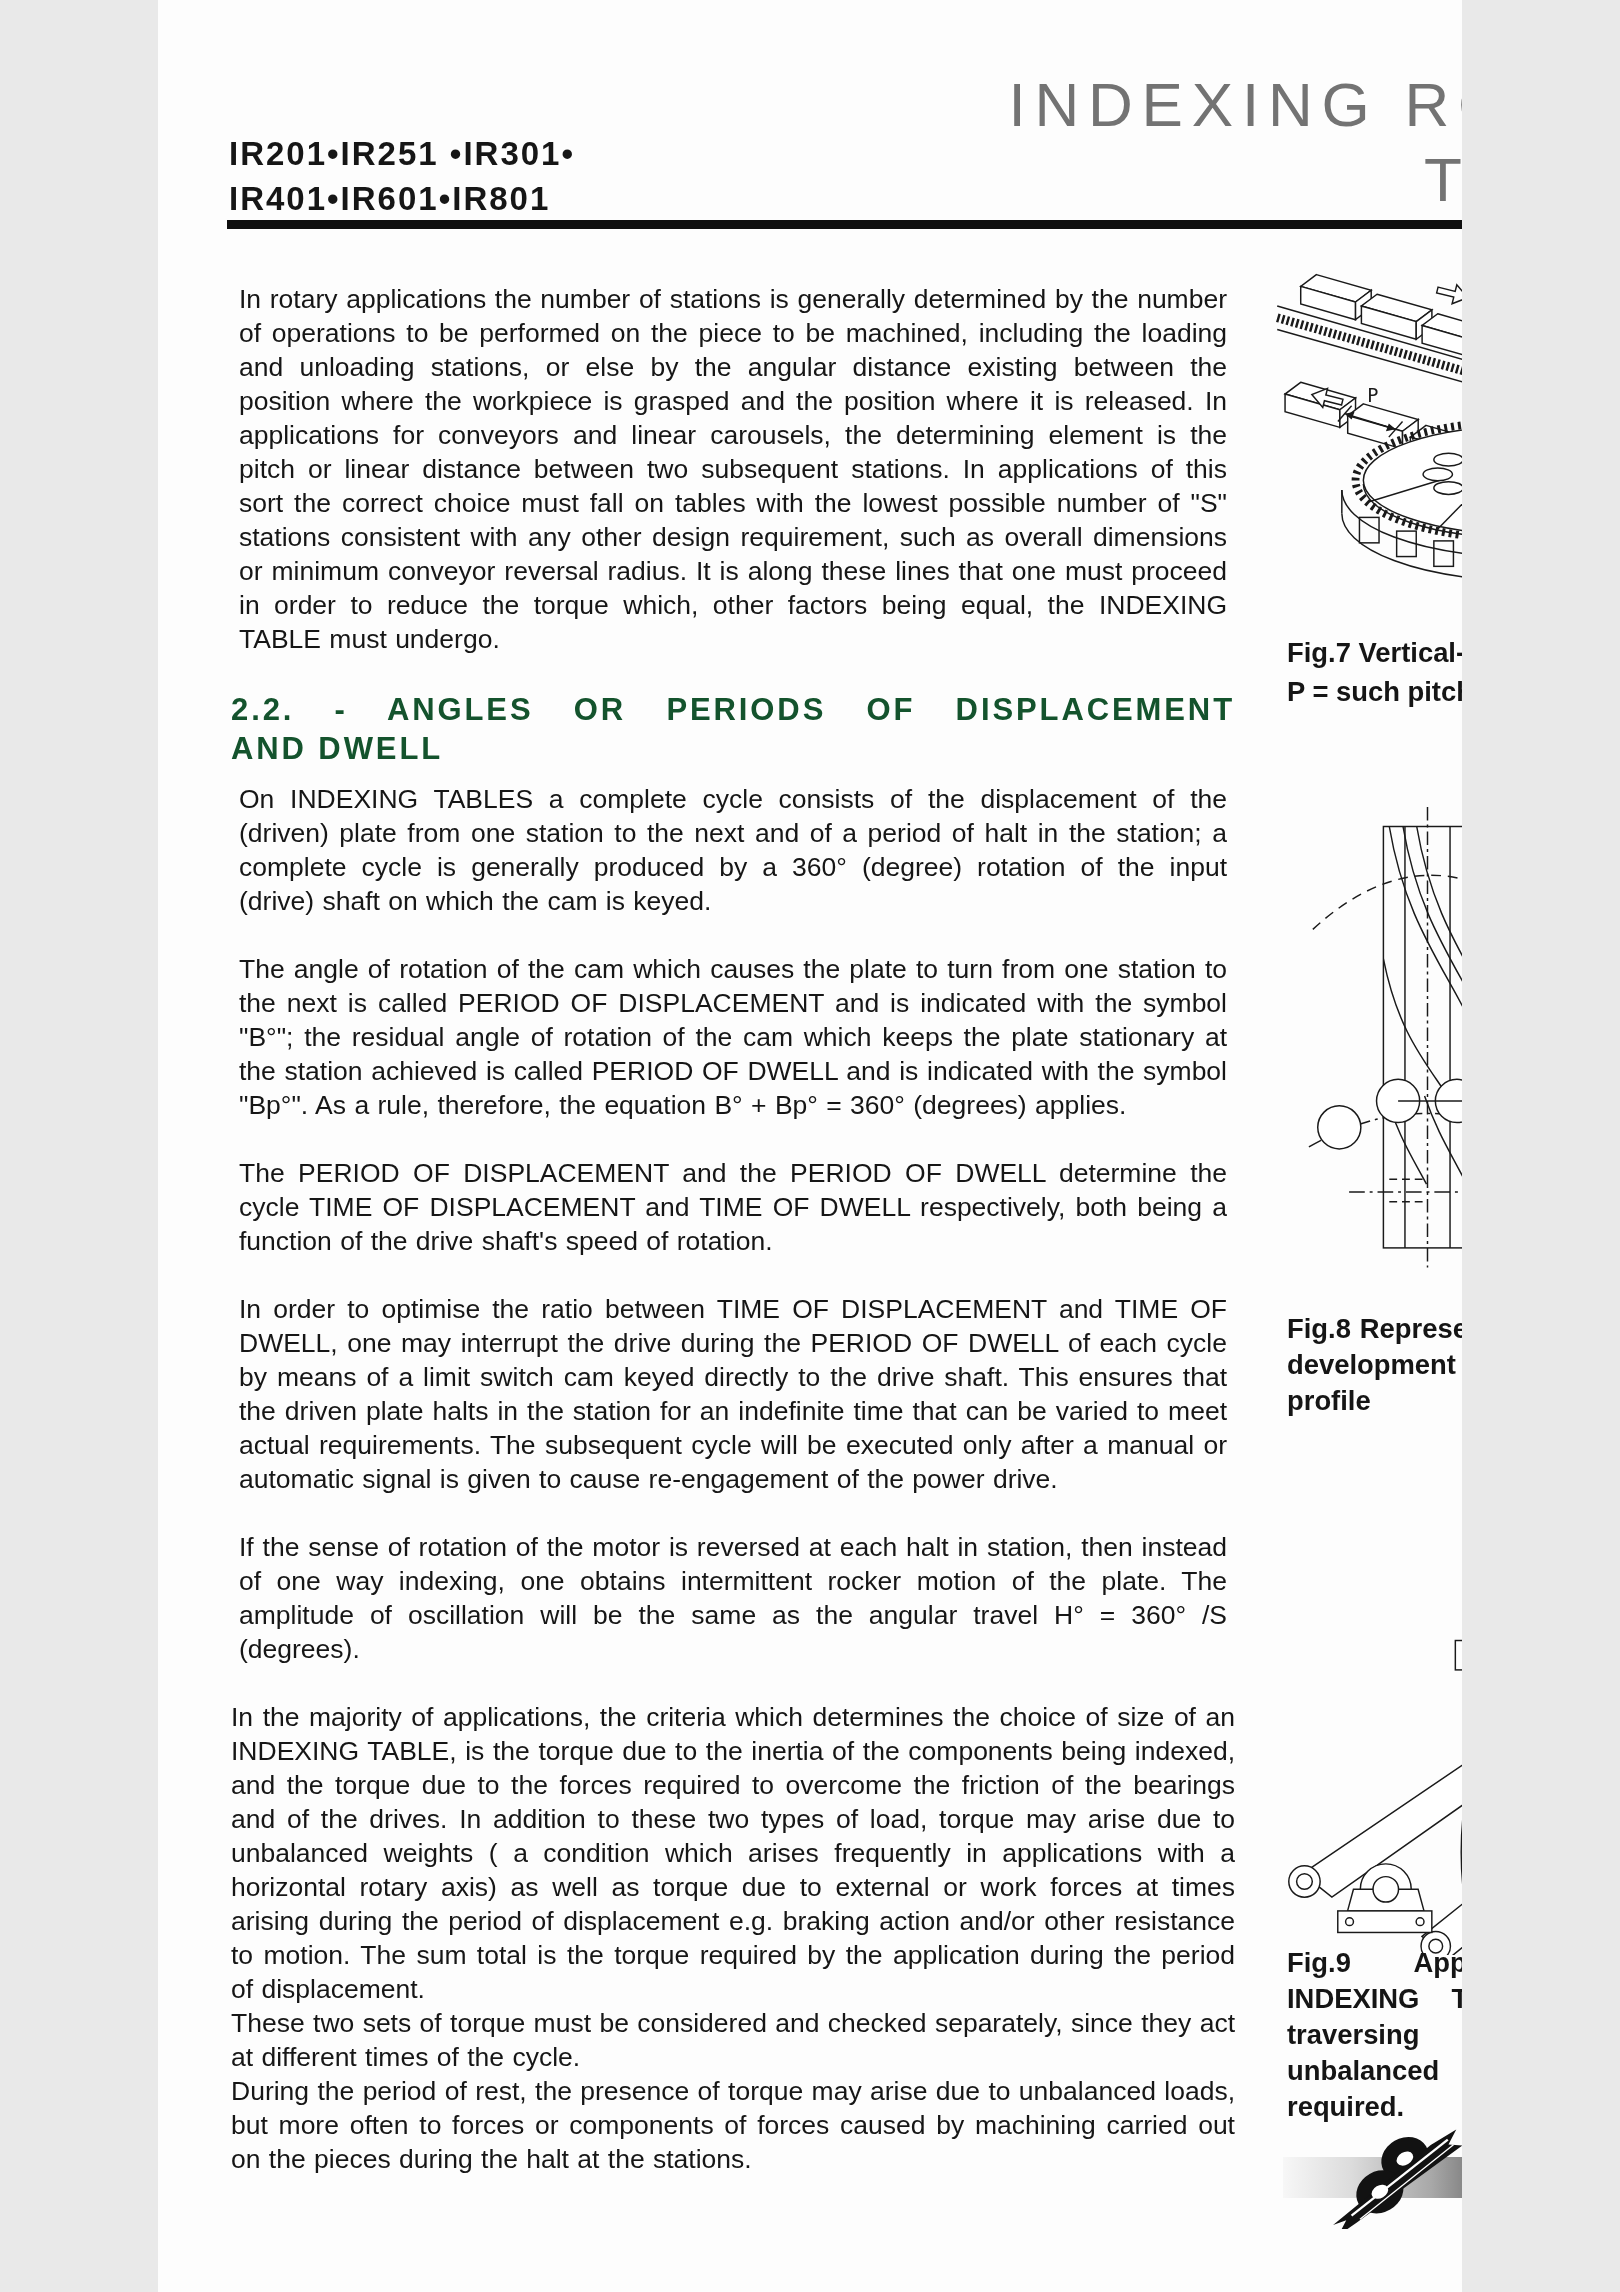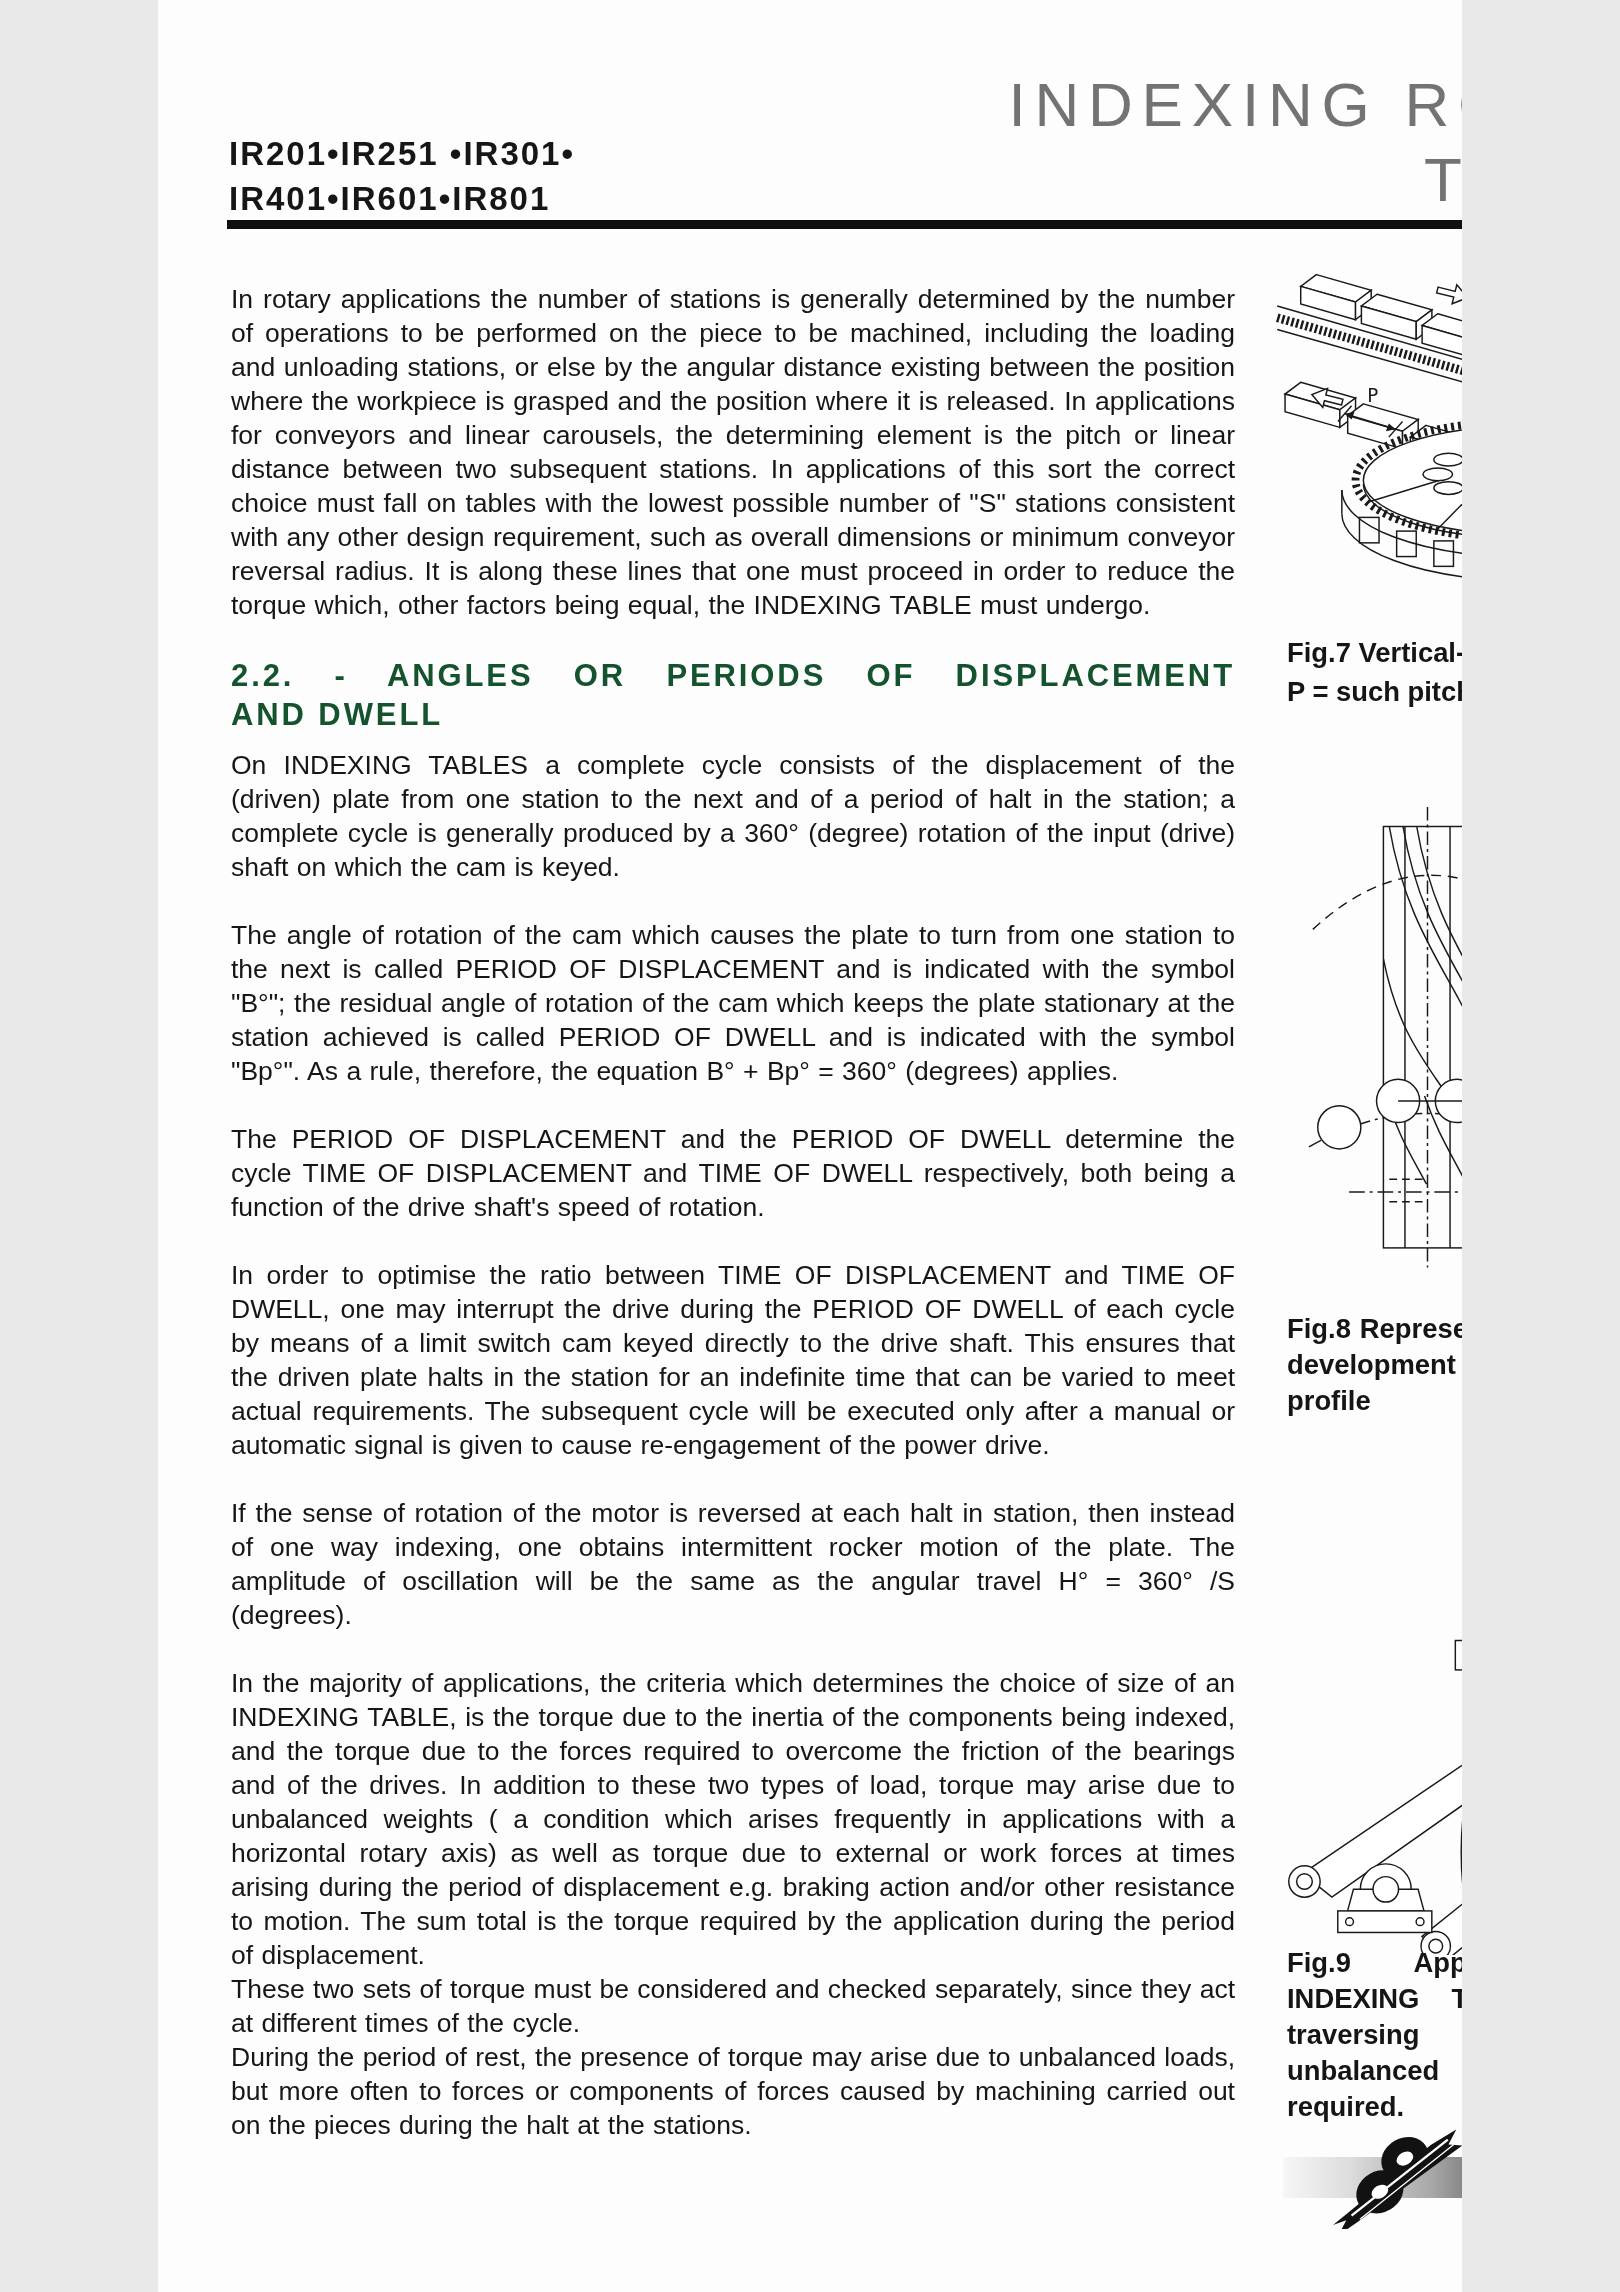--- a/index.html
+++ b/index.html
@@ -10,21 +10,21 @@
     font-family:"Liberation Sans", sans-serif;
   }
   
   .models { position:absolute; left:71px; top:131px; font-size:33px; line-height:45px;
             font-weight:700; letter-spacing:2px; color:#161616; }
   .doc-title { position:absolute; left:686px; top:67px; width:866px; text-align:right;
                font-size:62px; line-height:75px; font-weight:400; letter-spacing:8.8px; color:#737373; }
   .header-rule { position:absolute; left:69px; top:220px; width:1483px; height:8.8px; background:#0f0f0f; }
   
   .left-col { position:absolute; left:73px; top:282px; width:1004px; }
-  .body-p { font-size:26.5px; line-height:34px; text-align:justify; margin:0 0 34px;
+  .body-p { font-size:26.5px; line-height:34px; text-align:justify; margin:0 8px 34px;
             color:#161616; word-spacing:1px; }
   .body-p.tight { margin:0; }
   .sec-head { color:#14532d; font-weight:700; font-size:31px; line-height:39px;
               letter-spacing:2.9px; }
   .sec-head .stretch { text-align:justify; text-align-last:justify; }
   .head-22 { margin:5.9px 0 13.7px; }
   .head-23 { margin:39px 0 11.8px; }
   
   .fig-svg { position:absolute; }
   .fig-caption { position:absolute; font-weight:700; font-size:27.4px; line-height:36px;

